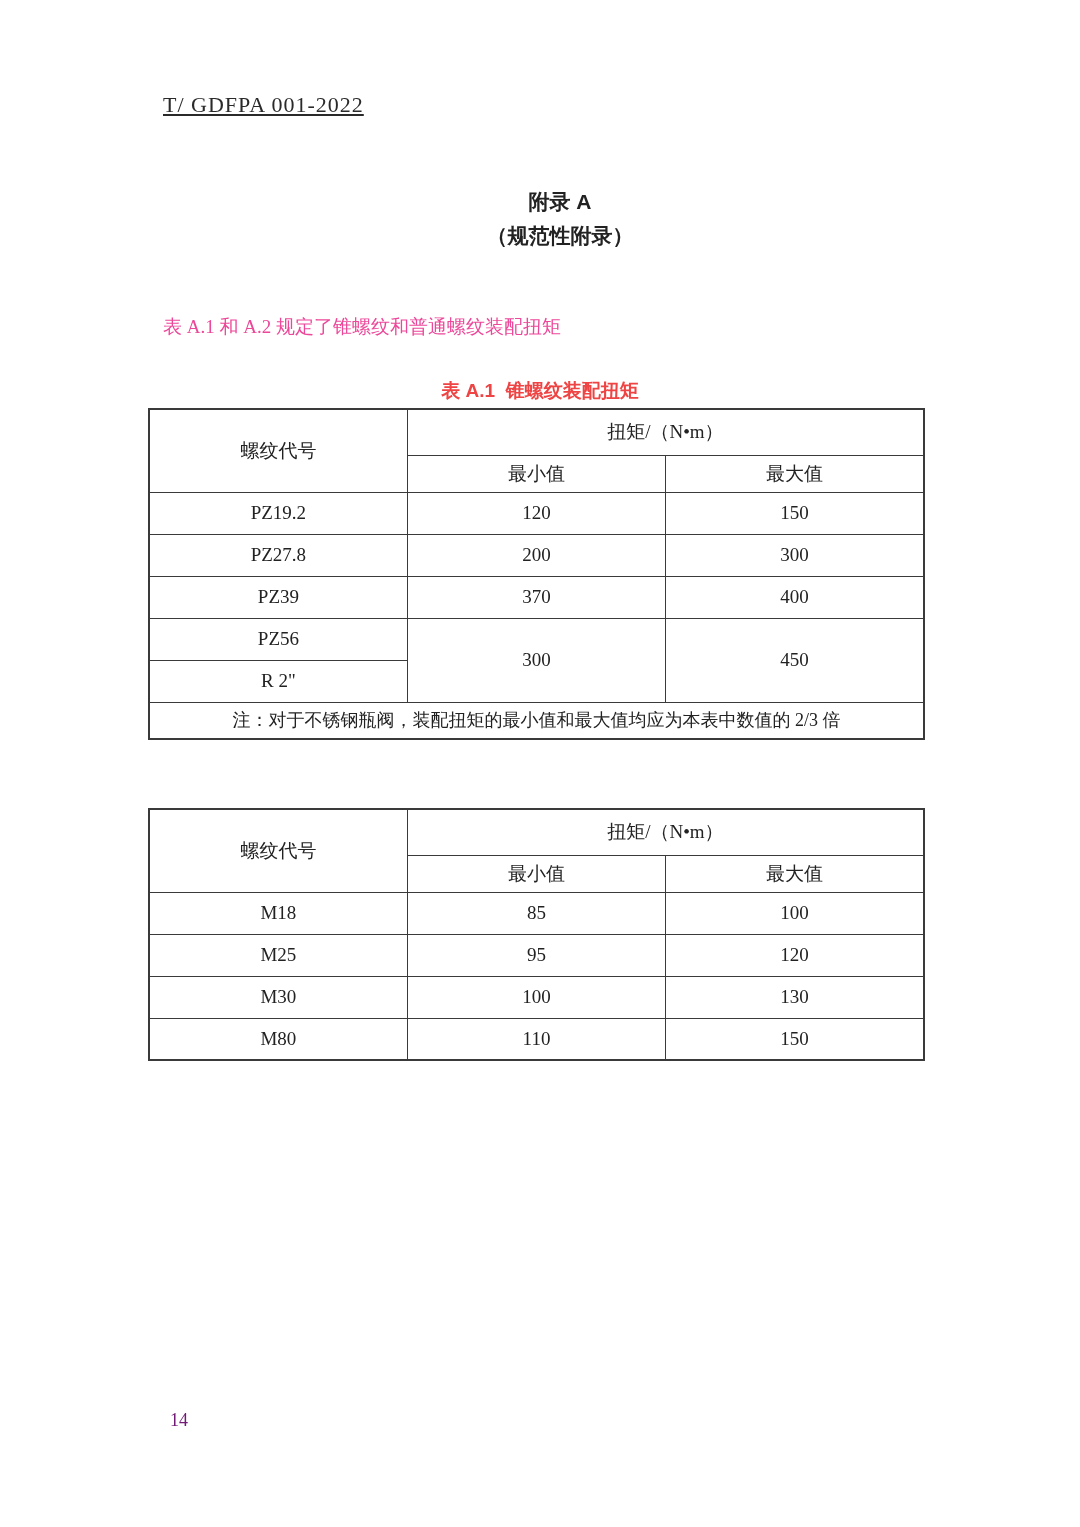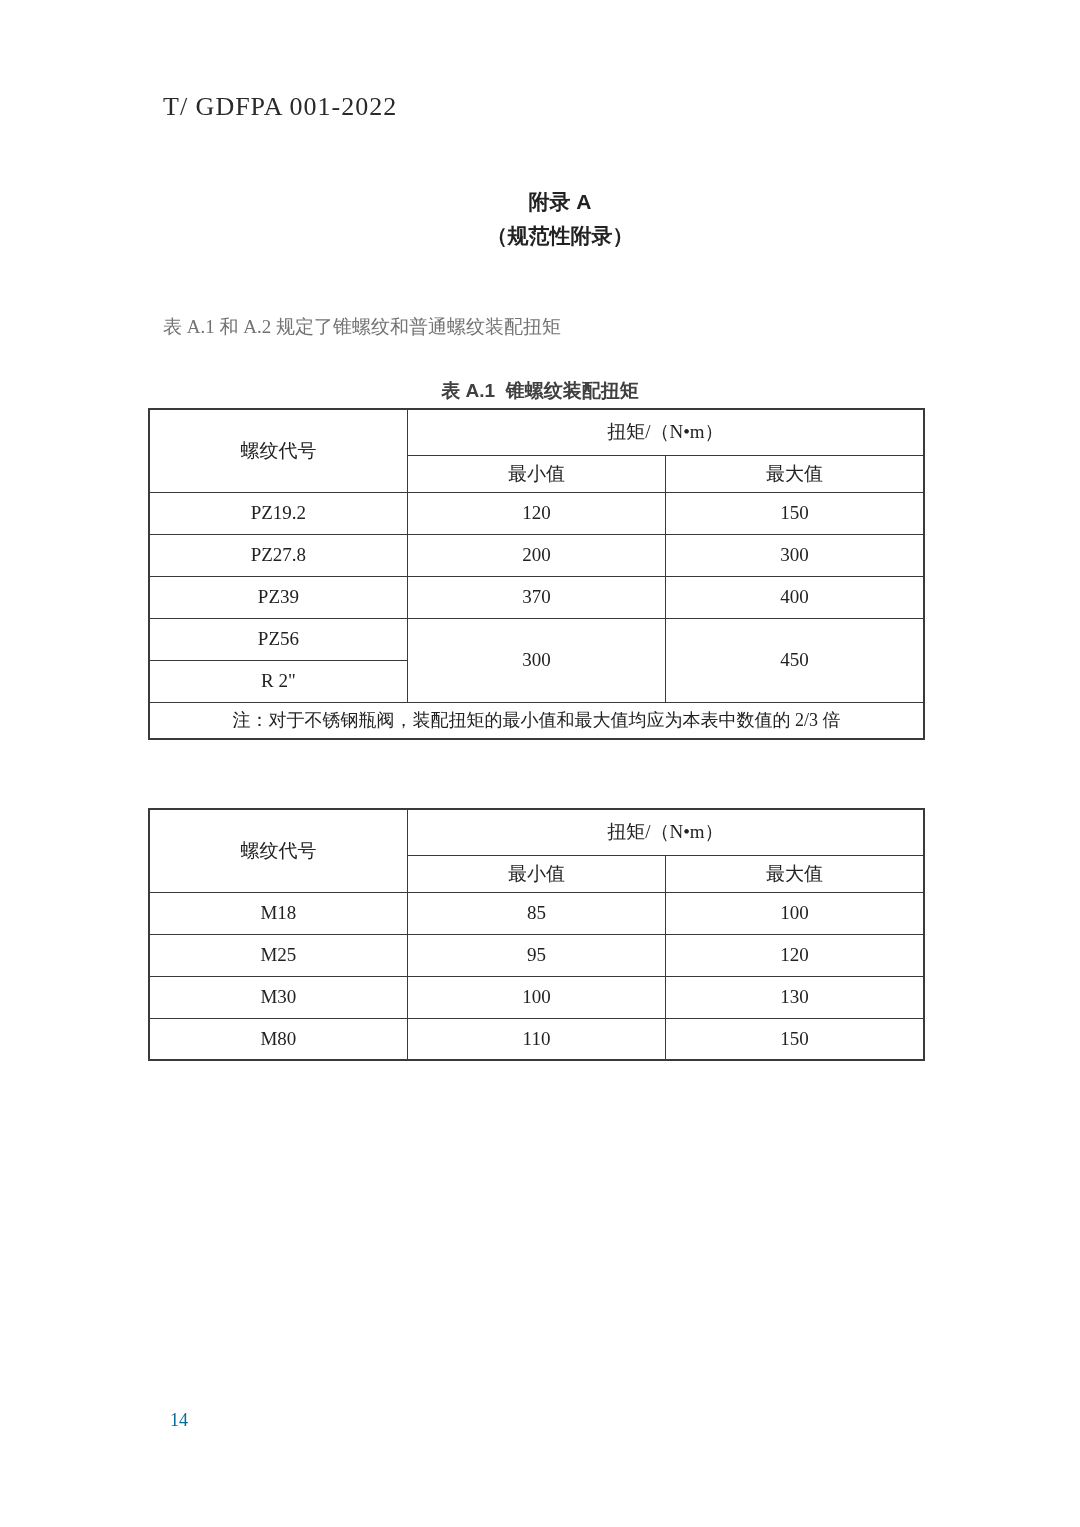--- a/index.html
+++ b/index.html
@@ -10,24 +10,25 @@
     height: 1527px;
     background: #ffffff;
     font-family: "Liberation Serif", "DejaVu Serif", serif;
     color: #1f1f1f;
     overflow: hidden;
   }
   .doc-code {
     position: absolute;
     left: 163px;
     top: 92px;
-    font-size: 26px;
+    font-size: 22px;
     letter-spacing: 1px;
     color: #2a2a2a;
     white-space: pre;
+    text-decoration: underline;
   }
   .title-block {
     position: absolute;
     left: 0;
     top: 185px;
     width: 100%;
     text-align: center;
     padding-left: 40px;
   }
   .title-line {
@@ -35,32 +36,32 @@
     font-weight: bold;
     font-size: 21px;
     line-height: 34px;
     color: #222;
   }
   .intro {
     position: absolute;
     left: 163px;
     top: 314px;
     font-size: 19px;
-    color: #737373;
+    color: #ec4899;
     white-space: pre;
   }
   .table-caption {
     position: absolute;
     left: 0;
     width: 100%;
     text-align: center;
     font-family: "Liberation Sans", "DejaVu Sans", sans-serif;
     font-weight: bold;
     font-size: 19px;
-    color: #404040;
+    color: #ef4444;
     white-space: pre;
   }
   .caption-a1 { top: 378px; }
   .caption-a2 { top: 778px; }
   table.torque {
     position: absolute;
     left: 148px;
     width: 777px;
     border-collapse: collapse;
     table-layout: fixed;
@@ -79,21 +80,21 @@
   .row-torque-hdr td { height: 46px; }
   .row-sub-hdr td { height: 37px; }
   .row-data td { height: 42px; }
   .row-note td { height: 37px; font-size: 18px; white-space: pre; font-family: Liberation Serif, serif; }
   .col-w { width: 33.33%; }
   .footer-page {
     position: absolute;
     left: 170px;
     top: 1410px;
     font-size: 18px;
-    color: #0369a1;
+    color: #701a75;
   }
 </style>
 </head>
 <body>
 
 <div class="page">
 
   <div class="doc-code">T/ GDFPA 001-2022</div>
 
   <div class="title-block">

